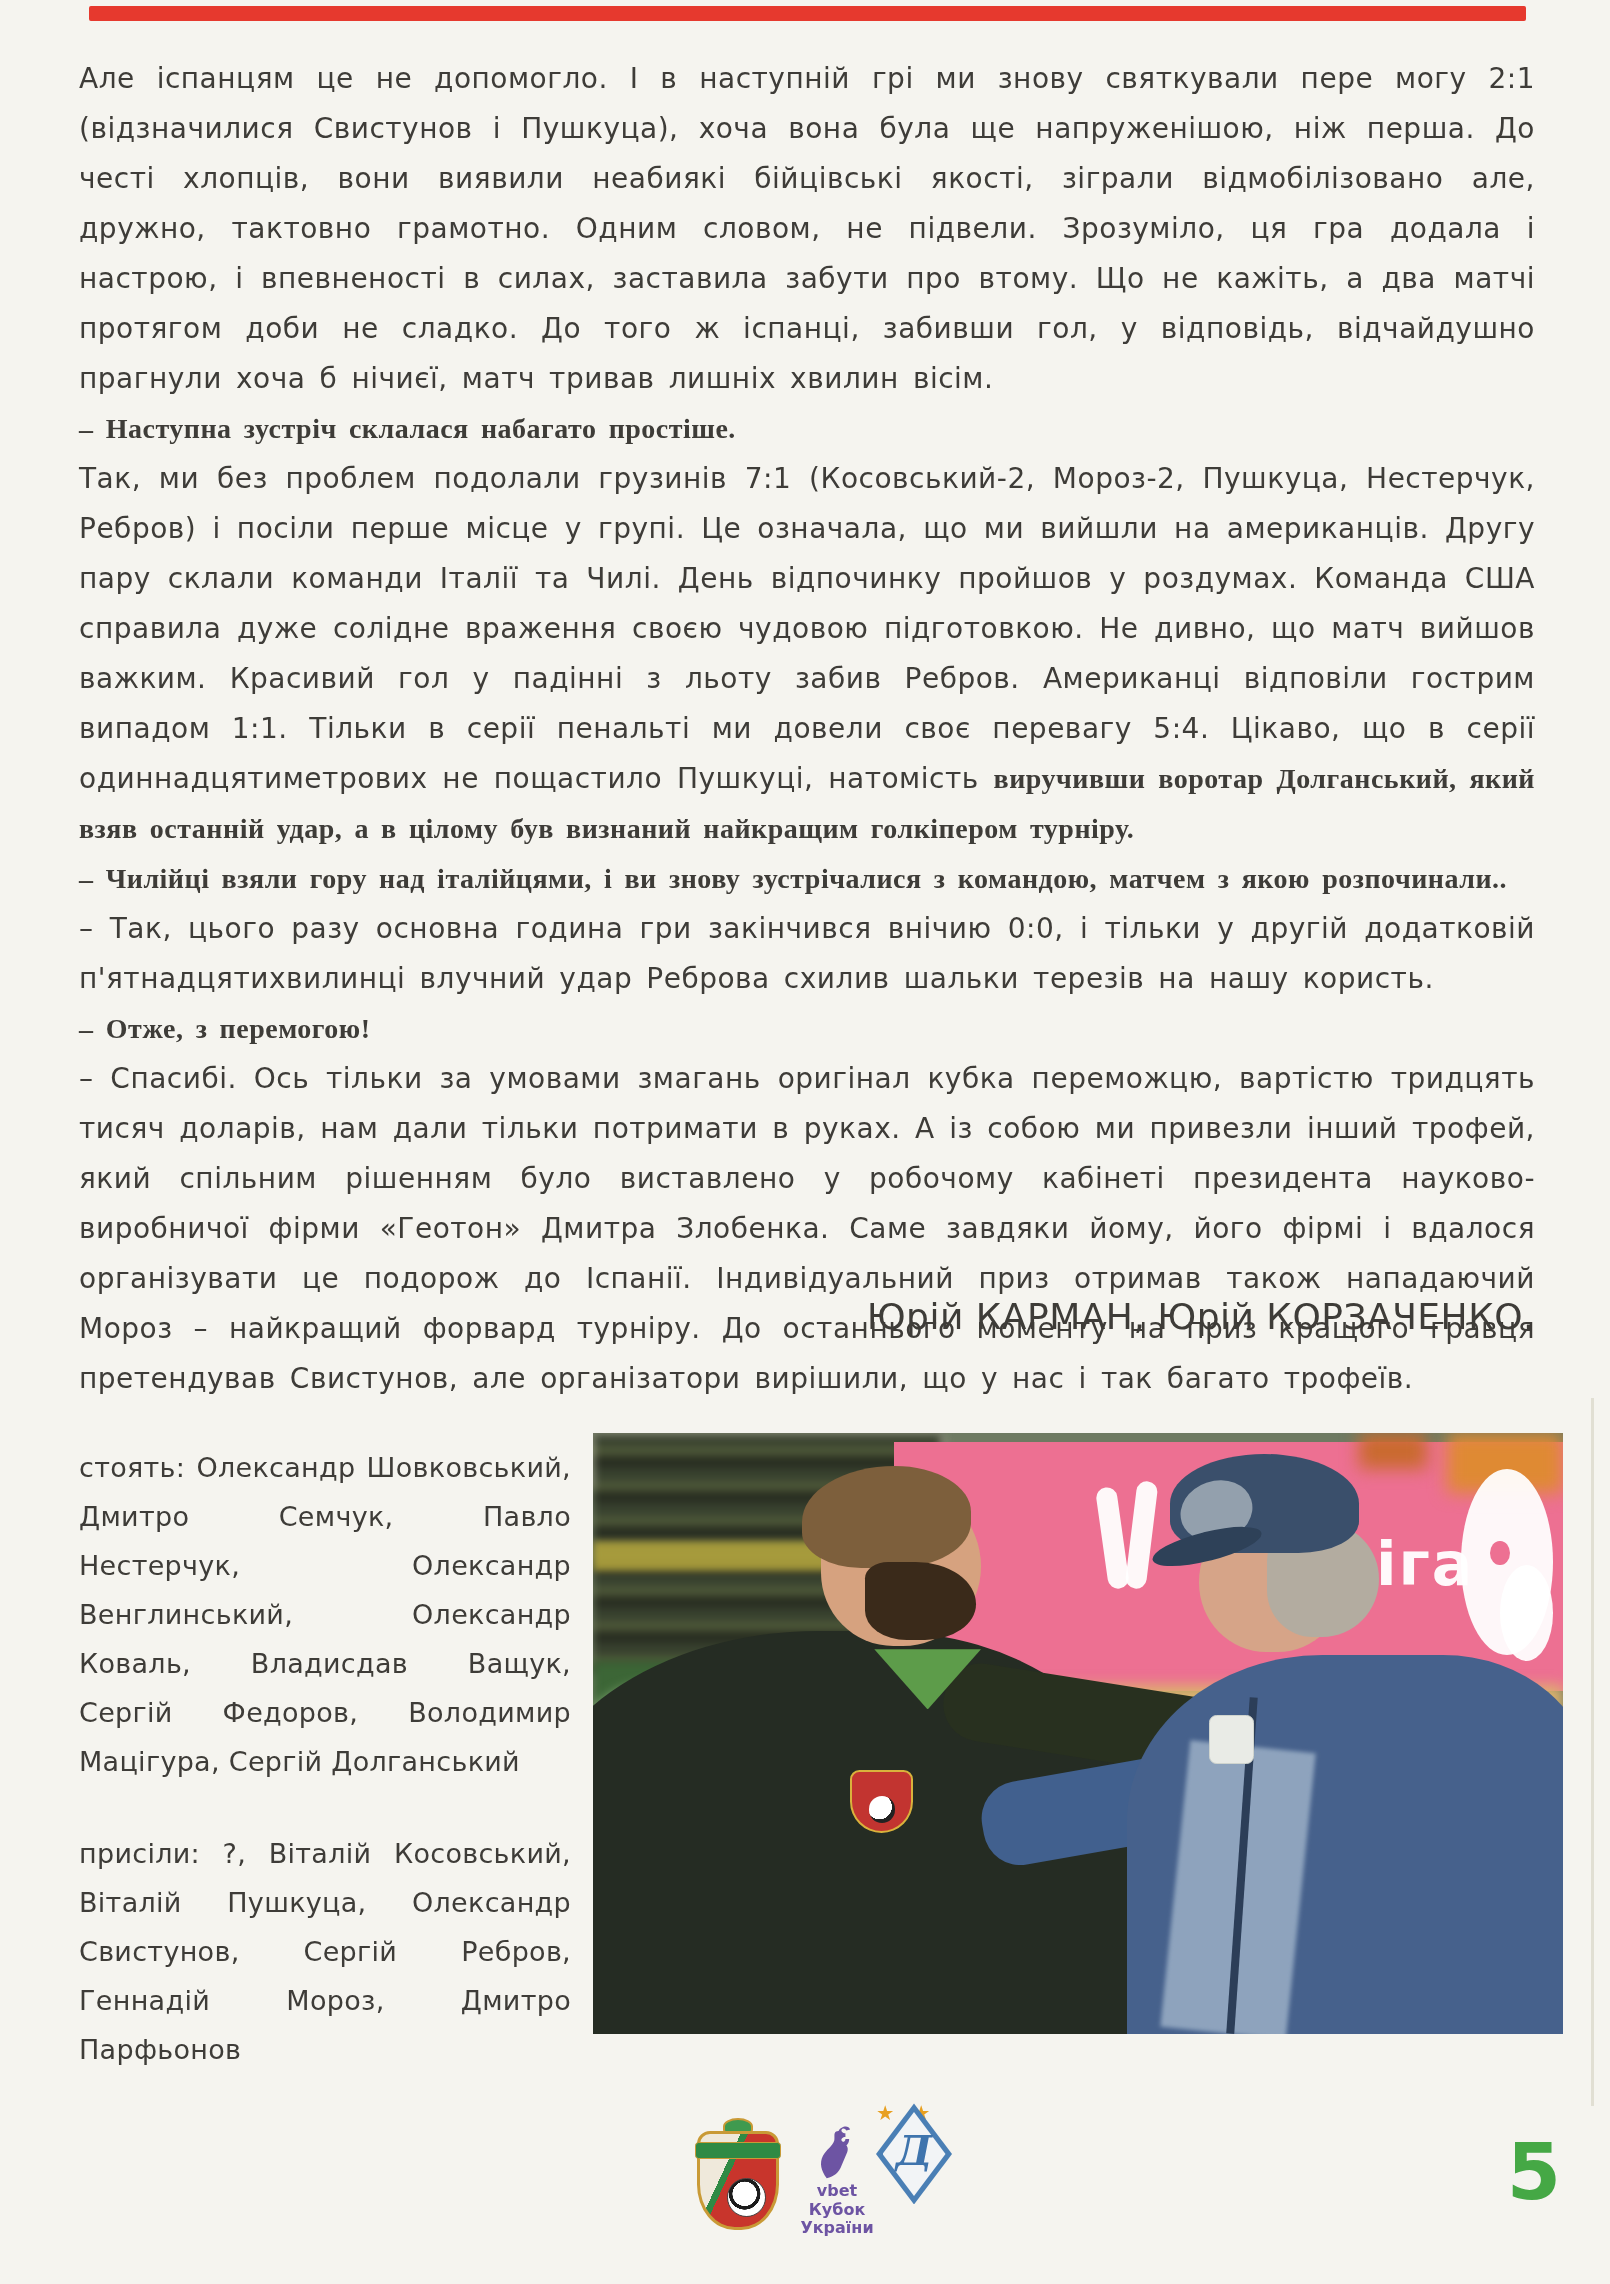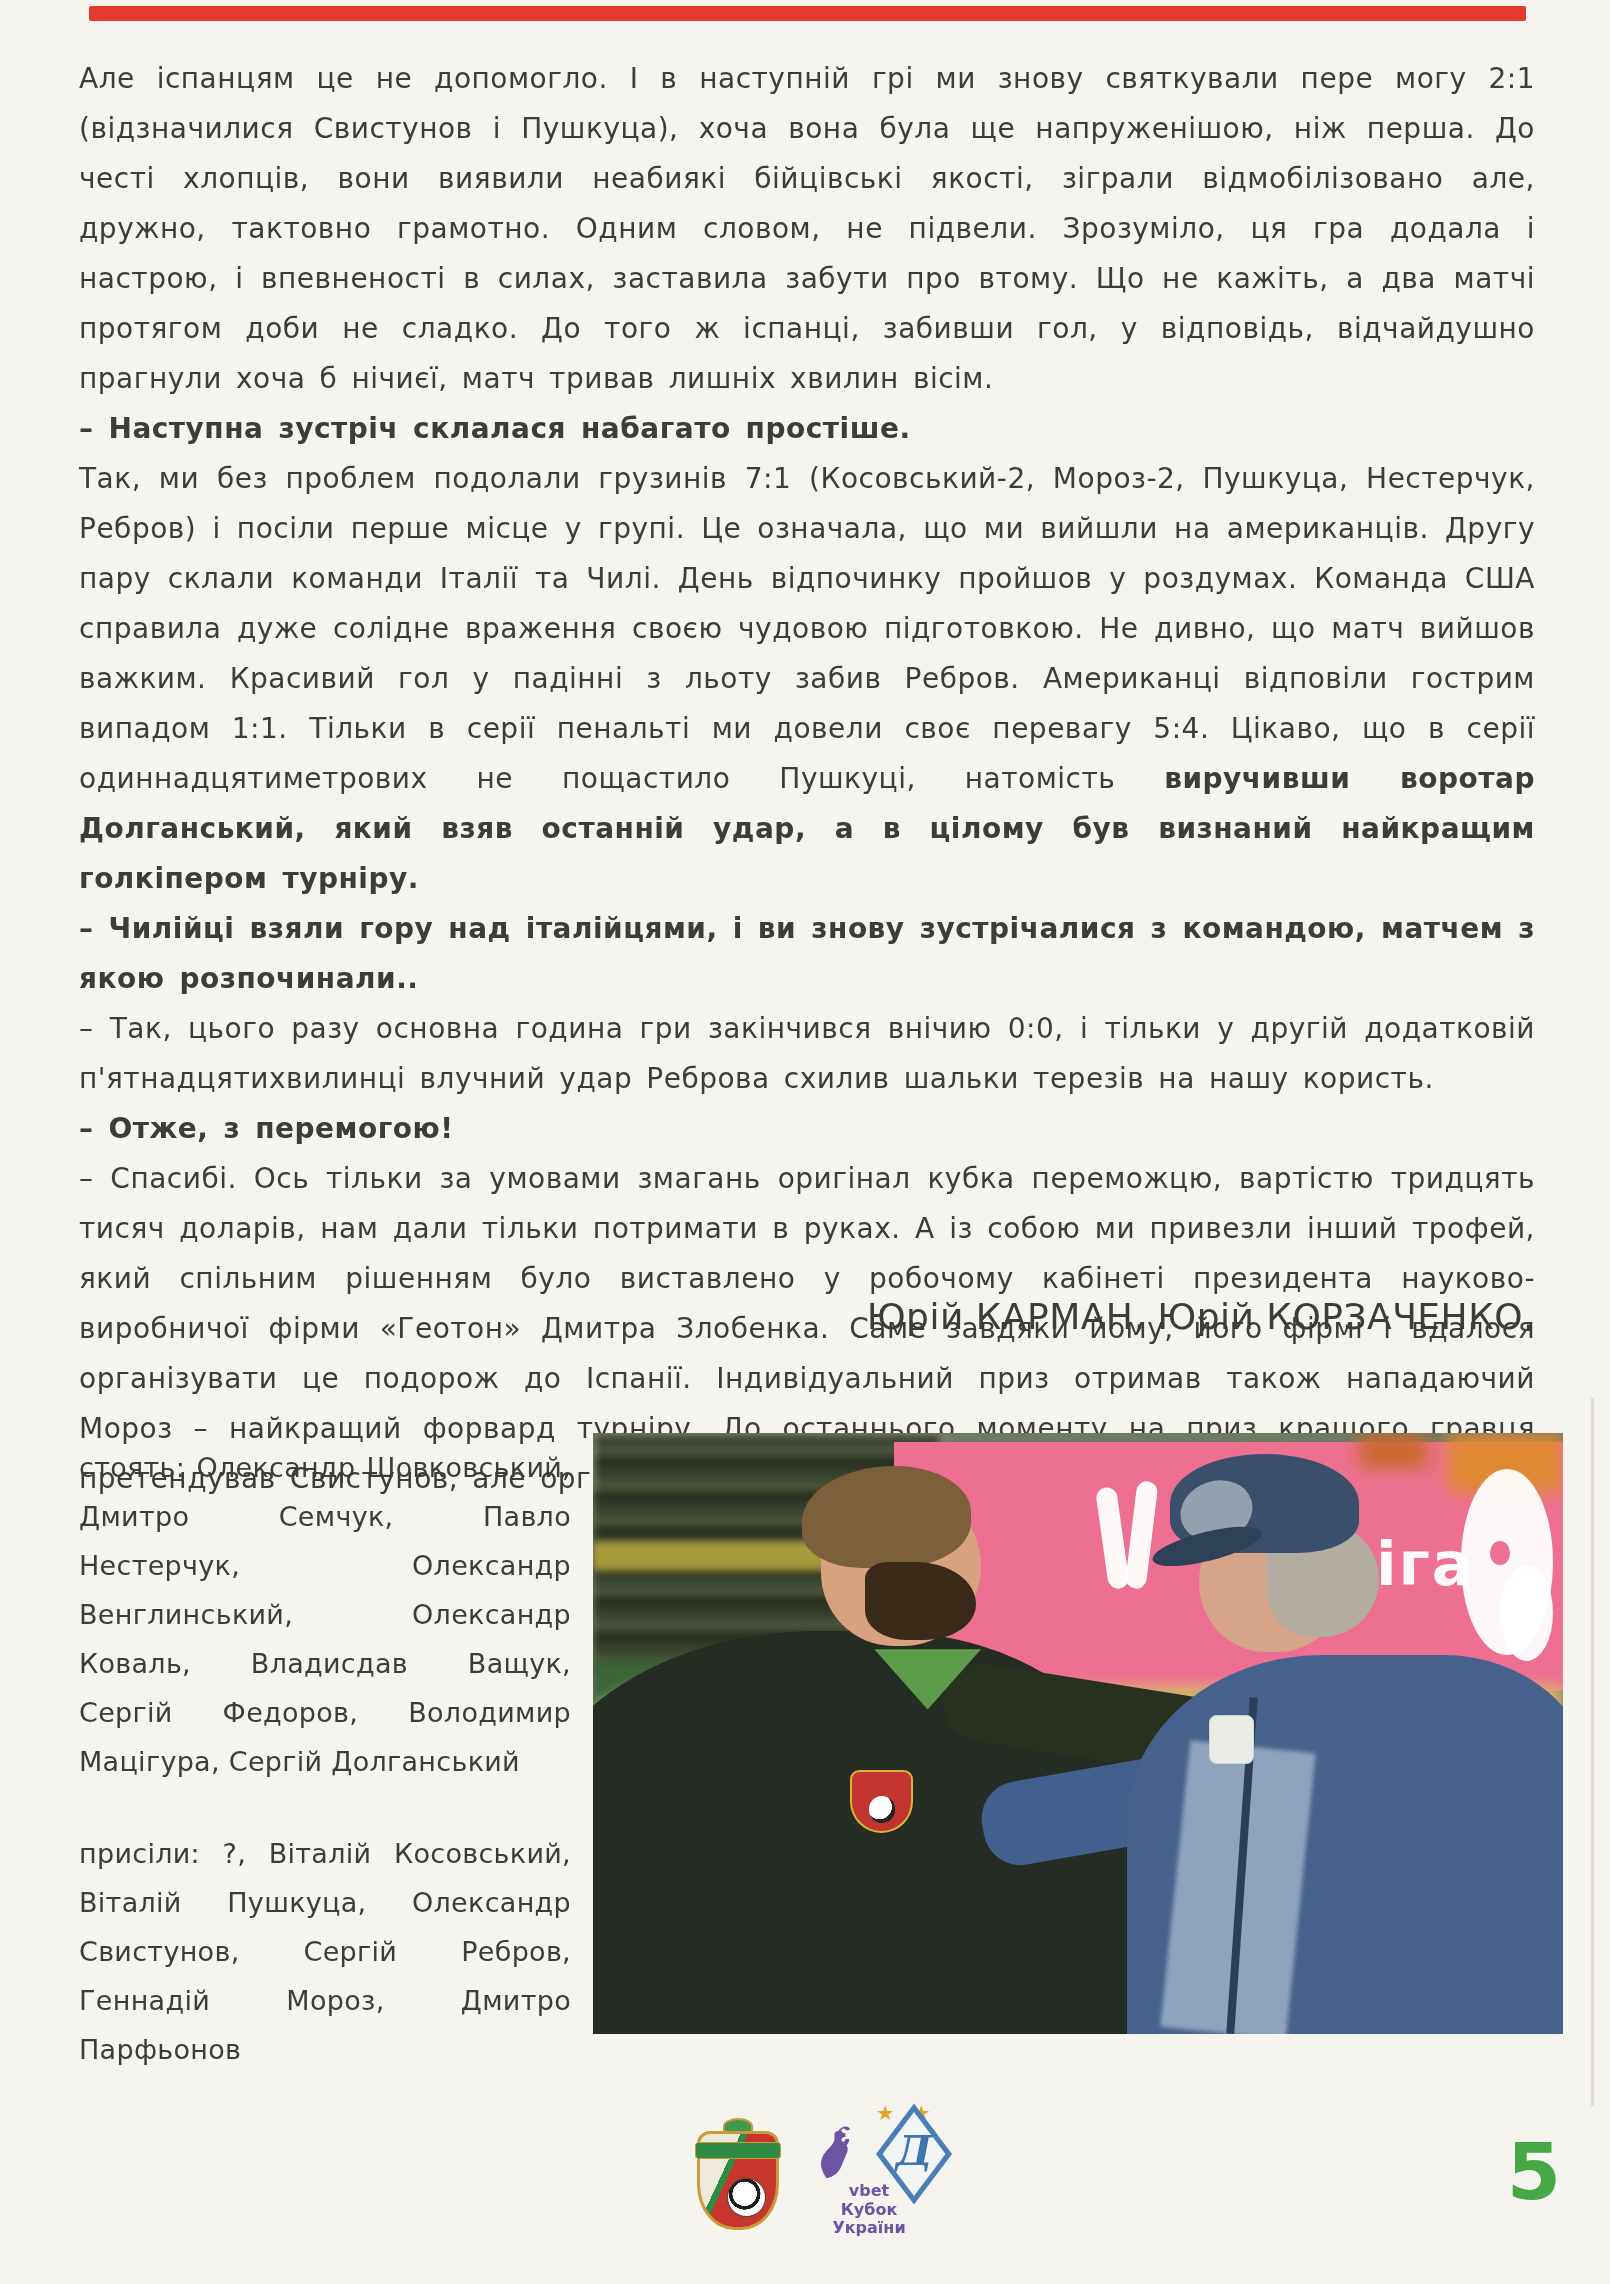--- a/index.html
+++ b/index.html
@@ -18,21 +18,21 @@
   .page-edge {
     position:absolute; right:17px; top:1398px; width:2.8px; height:708px;
     background:#d9d6c8; opacity:.7;
   }
   .article {
     position:absolute; left:79px; top:54px; width:1456px;
     font-size:28px; line-height:50px; letter-spacing:0.5px; word-spacing:4.7px;
     text-align:justify;
   }
   .article p { margin-bottom:0; }
-  .q { font-weight:bold; }
+  .q { font-weight:bold;font-family:Liberation Serif, serif; }
   .byline {
     position:absolute; left:79px; top:1292px; width:1456px;
     text-align:right; font-weight:normal; font-size:36px; line-height:50px;
     letter-spacing:0.5px;
   }
   .caption {
     position:absolute; left:79px; top:1443px; width:492px;
     font-size:27px; line-height:49px; text-align:justify; letter-spacing:0.3px;
   }
   .caption .blk { margin-bottom:43px; }
@@ -93,21 +93,21 @@
   .vorskla { left:0; top:22.4px; width:90px; height:117px; }
   .vor-shield { left:3.7px; top:13px; width:82px; height:99px;
     background:linear-gradient(115deg,#efe9db 0 34%,#2f8a44 34% 40%,#c8352c 40%);
     border:3.7px solid #c99a36; border-radius:13px 13px 46% 46%; }
   .vor-band { left:1.9px; top:24px; width:86px; height:17px; background:#2f8a44; border:1.9px solid #c99a36; border-radius:3.7px; }
   .vor-top  { left:30px; top:0; width:30px; height:17px; background:#3f9a4f; border:2.8px solid #c99a36; border-radius:50% 50% 30% 30%; }
   .vor-ball { left:34px; top:60px; width:39px; height:39px; border-radius:50%;
     background:radial-gradient(circle at 45% 40%, #fff 0 40%, #1c1c1c 41% 52%, #fff 53%); border:0.9px solid #444; }
   .vbet { left:104px; top:28px; width:80px; height:117px; text-align:center; }
   .vbet svg { display:block; margin:0 auto; }
-  .vbet-label { font-size:16px; font-weight:bold; color:#6d54a3; line-height:18.6px; width:80px;margin-left:32px; }
+  .vbet-label { font-size:16px; font-weight:bold; color:#6d54a3; line-height:18.6px; width:80px; }
   .dynamo { left:183px; top:5.6px; width:78px; height:142px; text-align:center; }
   .dyn-stars { font-size:20.5px; color:#e8a020; letter-spacing:5.6px; line-height:22.4px; }
   .dyn-rhomb { position:relative; margin:1.9px auto 0; width:76px; height:101px;
     background:#4a7fb5; clip-path:polygon(50% 0,100% 50%,50% 100%,0 50%); }
   .dyn-rhomb .inner { position:absolute; left:6.5px; top:8.4px; width:63px; height:84px;
     background:#f2f4f6; clip-path:polygon(50% 0,100% 50%,50% 100%,0 50%); }
   .dyn-letter { position:absolute; left:0; top:24px; width:76px; text-align:center;
     font-size:41px; font-weight:bold; font-style:italic; color:#3f74ad; font-family:"DejaVu Serif", serif; }
   .page-num {
     position:absolute; left:1501px; top:2127px; width:60px;

